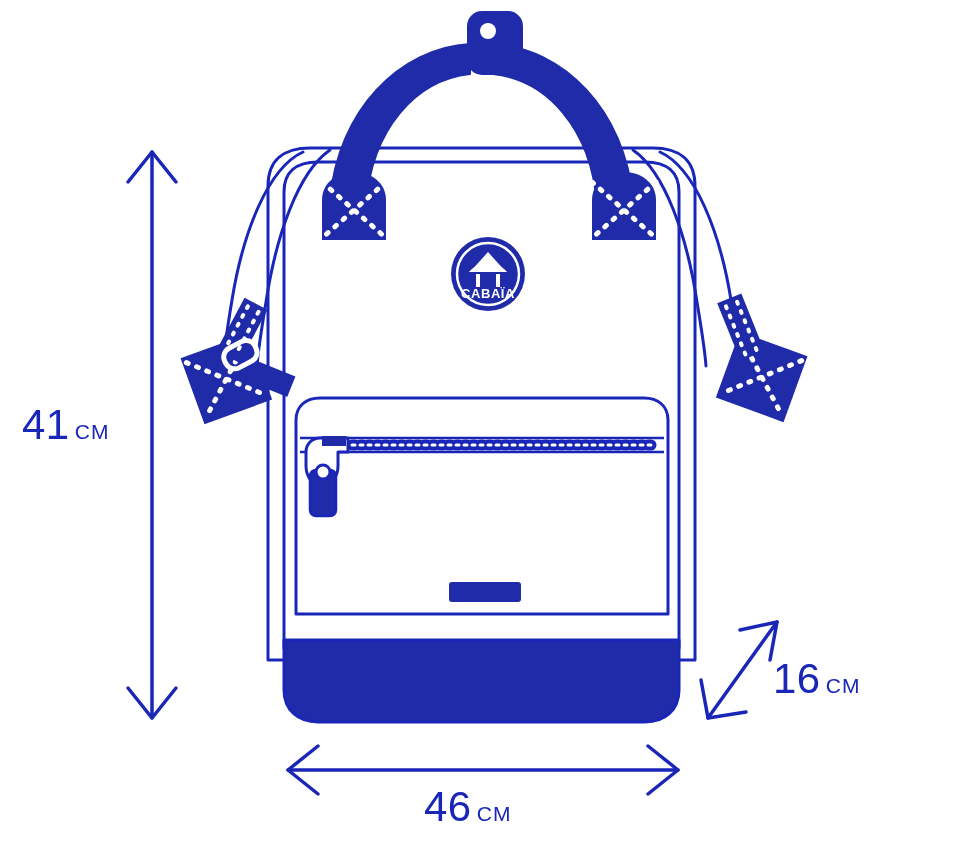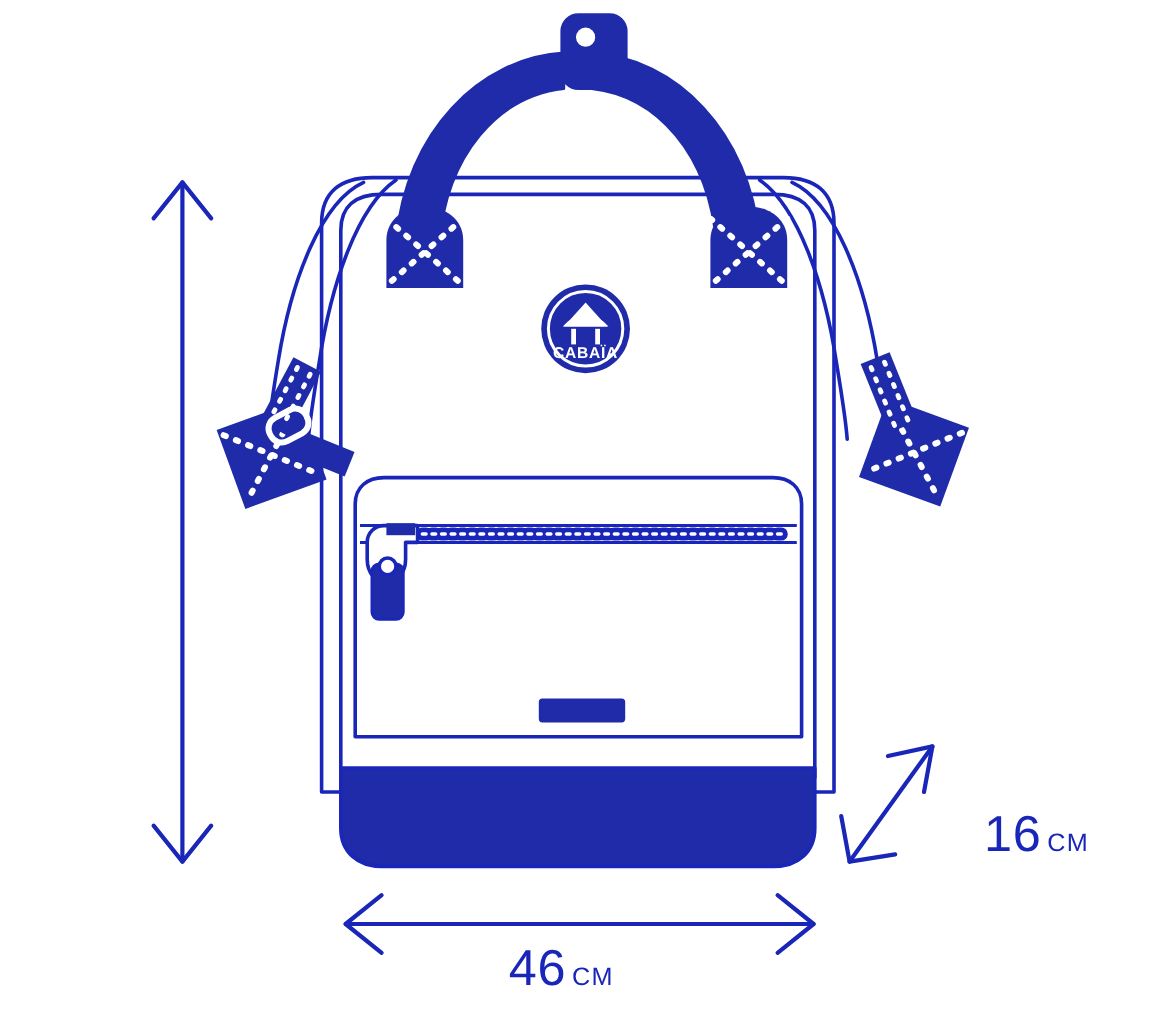--- a/index.html
+++ b/index.html
@@ -46,22 +46,21 @@
   #label-height {
     left: 22px;
     top: 404px;
   }
   #label-width {
     left: 424px;
     top: 786px;
   }
   #label-depth {
     left: 773px;
-    top: 674px;
-    margin-left: 47px;
+    top: 658px;
   }
 </style>
 </head>
 <body>
 
 <div id="stage">
 
   <svg id="art" viewBox="0 0 963 841">
     <defs>
 
@@ -205,20 +204,23 @@
       </g>
 
       <g>
         <line x1="708" y1="718" x2="777" y2="622"></line>
         <polyline points="701,680 708,718 746,712"></polyline>
         <polyline points="740,630 777,622 770,660"></polyline>
       </g>
     </g>
   </svg>
 
+  <div class="dim-label" id="label-height">
+    <span class="num">41</span><span class="unit">CM</span>
+  </div>
 
   <div class="dim-label" id="label-width">
     <span class="num">46</span><span class="unit">CM</span>
   </div>
 
   <div class="dim-label" id="label-depth">
     <span class="num">16</span><span class="unit">CM</span>
   </div>
 
 </div>

